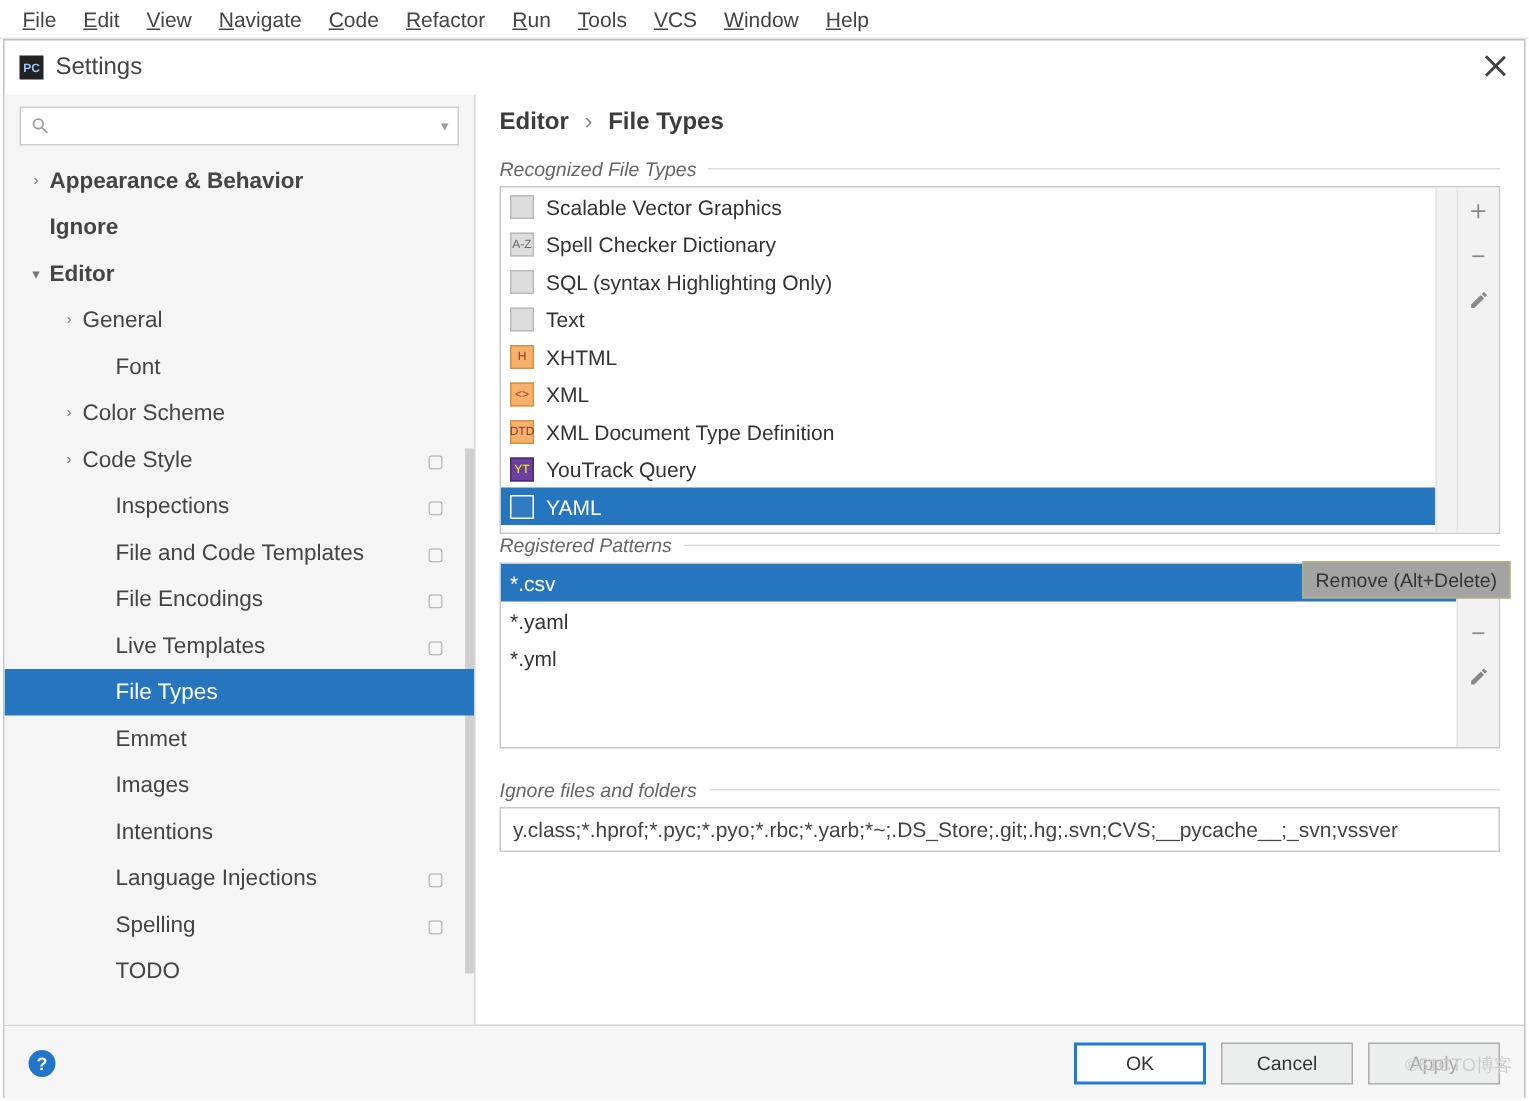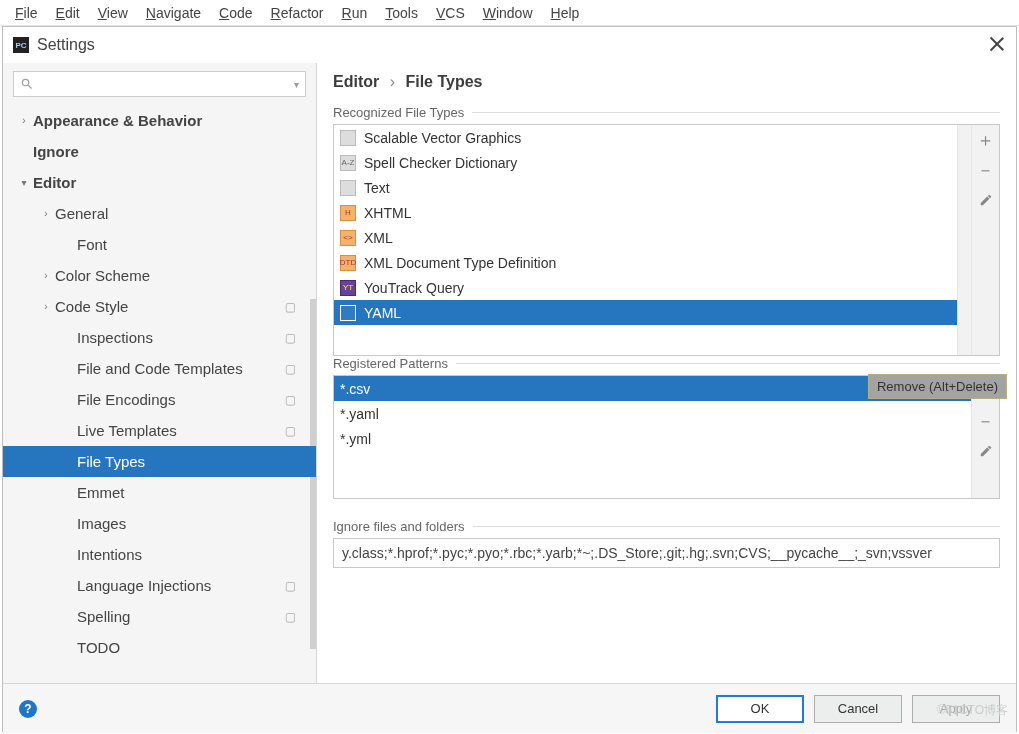--- a/index.html
+++ b/index.html
@@ -32,21 +32,21 @@
   .tree-item.selected .label { color: #fff; }
   .tree-item.indent1 { padding-left: 36px; }
   .tree-item.indent2 { padding-left: 58px; }
   .tree-item .mark { position: absolute; right: 20px; color: #aaa; font-size: 12px; }
   .tree-scroll-hint { position: absolute; right: 0; top: 194px; width: 6px; height: 350px; background: #cfcfcf; }
 
   .right { flex: 1; display: flex; flex-direction: column; padding: 10px 16px 0 16px; position: relative; }
   .crumb { font-size: 16px; color: #3c3c3c; margin-bottom: 14px; }
   .crumb .sep { color: #888; margin: 0 6px; }
   .section-label { font-size: 13px; color: #666; margin-bottom: 4px; }
-  .section-label-line { display:flex; align-items:center; gap:8px; }
+  .section-label-line { display:flex; align-items:center; gap:8px;font-style:italic; }
   .section-label-line::after { content:""; flex:1; height:1px; background:#ddd; }
 
   .listbox { border: 1px solid #c8c8c8; background: #fff; display: flex; }
   .listbox .rows { flex: 1; overflow: hidden; }
   .listbox .tools { width: 28px; background: #f2f2f2; border-left: 1px solid #e4e4e4; display: flex; flex-direction: column; align-items: center; }
   .listbox .tools .tbtn { width: 28px; height: 30px; display: flex; align-items: center; justify-content: center; color: #888; cursor: pointer; font-size: 18px; }
 
   .filetype-box { height: 232px; }
   .pattern-box { height: 124px; margin-bottom: 20px; position: relative; }
 
@@ -203,20 +203,24 @@
             <div class="row">
               <span class="ficon "></span>
               <span>Scalable Vector Graphics</span>
             </div>
             <div class="row">
               <span class="ficon ">A-Z</span>
               <span>Spell Checker Dictionary</span>
             </div>
             <div class="row">
               <span class="ficon "></span>
+              <span>SQL (syntax Highlighting Only)</span>
+            </div>
+            <div class="row">
+              <span class="ficon "></span>
               <span>Text</span>
             </div>
             <div class="row">
               <span class="ficon orange">H</span>
               <span>XHTML</span>
             </div>
             <div class="row">
               <span class="ficon orange">&lt;&gt;</span>
               <span>XML</span>
             </div>

